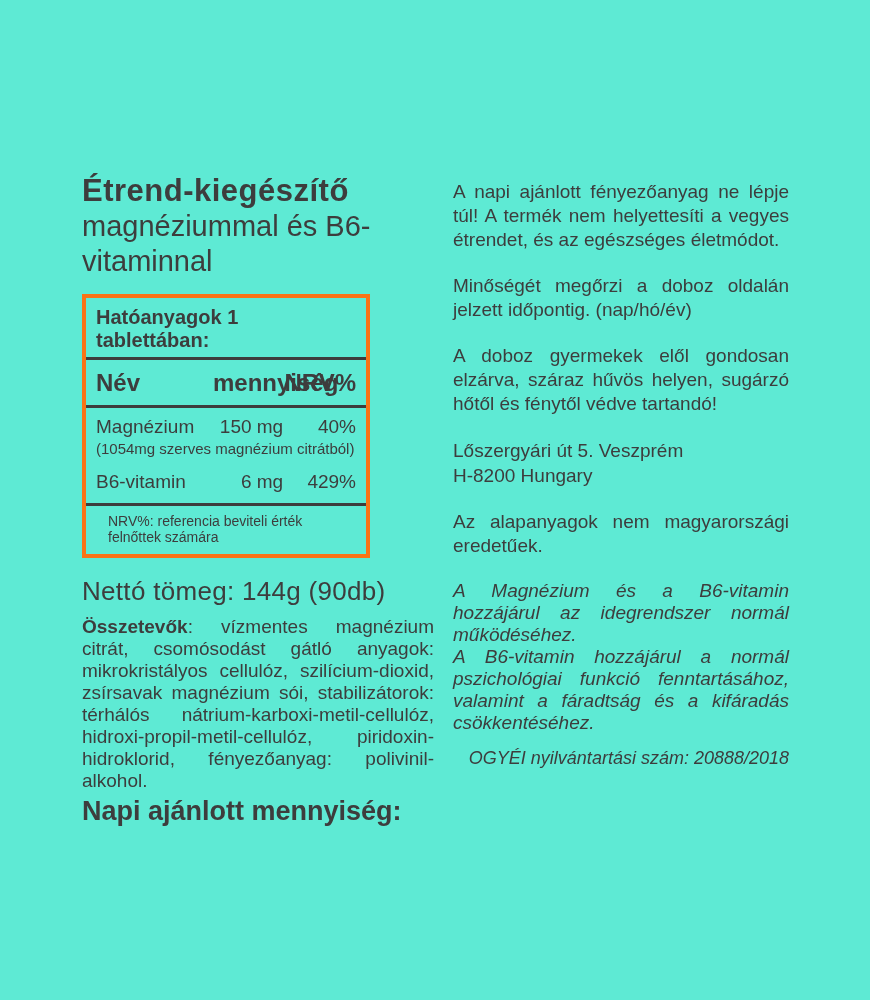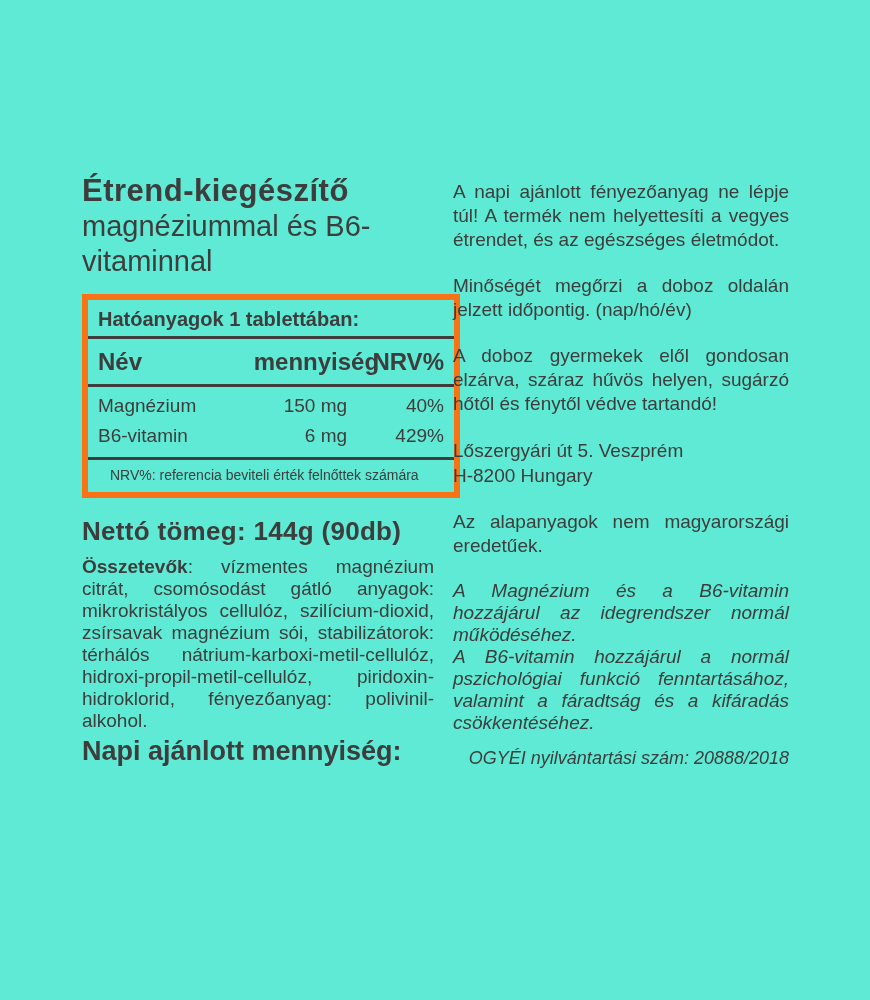--- a/index.html
+++ b/index.html
@@ -34,22 +34,22 @@
     font-weight: bold;
     letter-spacing: 0.5px;
   }
   .title-reg {
     font-size: 29px;
     line-height: 35px;
     font-weight: normal;
   }
   .supp-table {
     margin-top: 15px;
-    width: 378px;
-    border: 6px solid #f97316;
+    width: 288px;
+    border: 4px solid #f97316;
     box-sizing: border-box;
   }
   .st-title {
     font-size: 20px;
     font-weight: bold;
     padding: 8px 10px 5px 10px;
     border-bottom: 3px solid #3d3d3d;
   }
   .st-head {
     display: flex;
@@ -72,21 +72,21 @@
   }
   .st-row.last { padding-bottom: 10px; }
   .st-foot {
     font-size: 14px;
     padding: 7px 10px 9px 22px;
     border-top: 3px solid #3d3d3d;
   }
   .net-weight {
     margin-top: 18px;
     font-size: 26px;
-    font-weight: bold;
+    font-weight: normal;
     letter-spacing: 0.3px;
   }
   .ingredients {
     margin-top: 9px;
     font-size: 19px;
     line-height: 22px;
     text-align: justify;
   }
   .ingredients b { font-weight: bold; }
   .daily-label {
@@ -142,20 +142,21 @@
       <div class="st-head">
         <span class="c-name">Név</span>
         <span class="c-amt">mennyiség</span>
         <span class="c-nrv">NRV%</span>
       </div>
       <div class="st-row">
         <span class="c-name">Magnézium</span>
         <span class="c-amt">150 mg</span>
         <span class="c-nrv">40%</span>
       </div>
+      <div class="st-note">(1054mg szerves magnézium citrátból)</div>
       <div class="st-row last">
         <span class="c-name">B6-vitamin</span>
         <span class="c-amt">6 mg</span>
         <span class="c-nrv">429%</span>
       </div>
       <div class="st-foot">NRV%: referencia beviteli érték felnőttek számára</div>
     </div>
 
     <div class="net-weight">Nettó tömeg: 144g (90db)</div>
 

